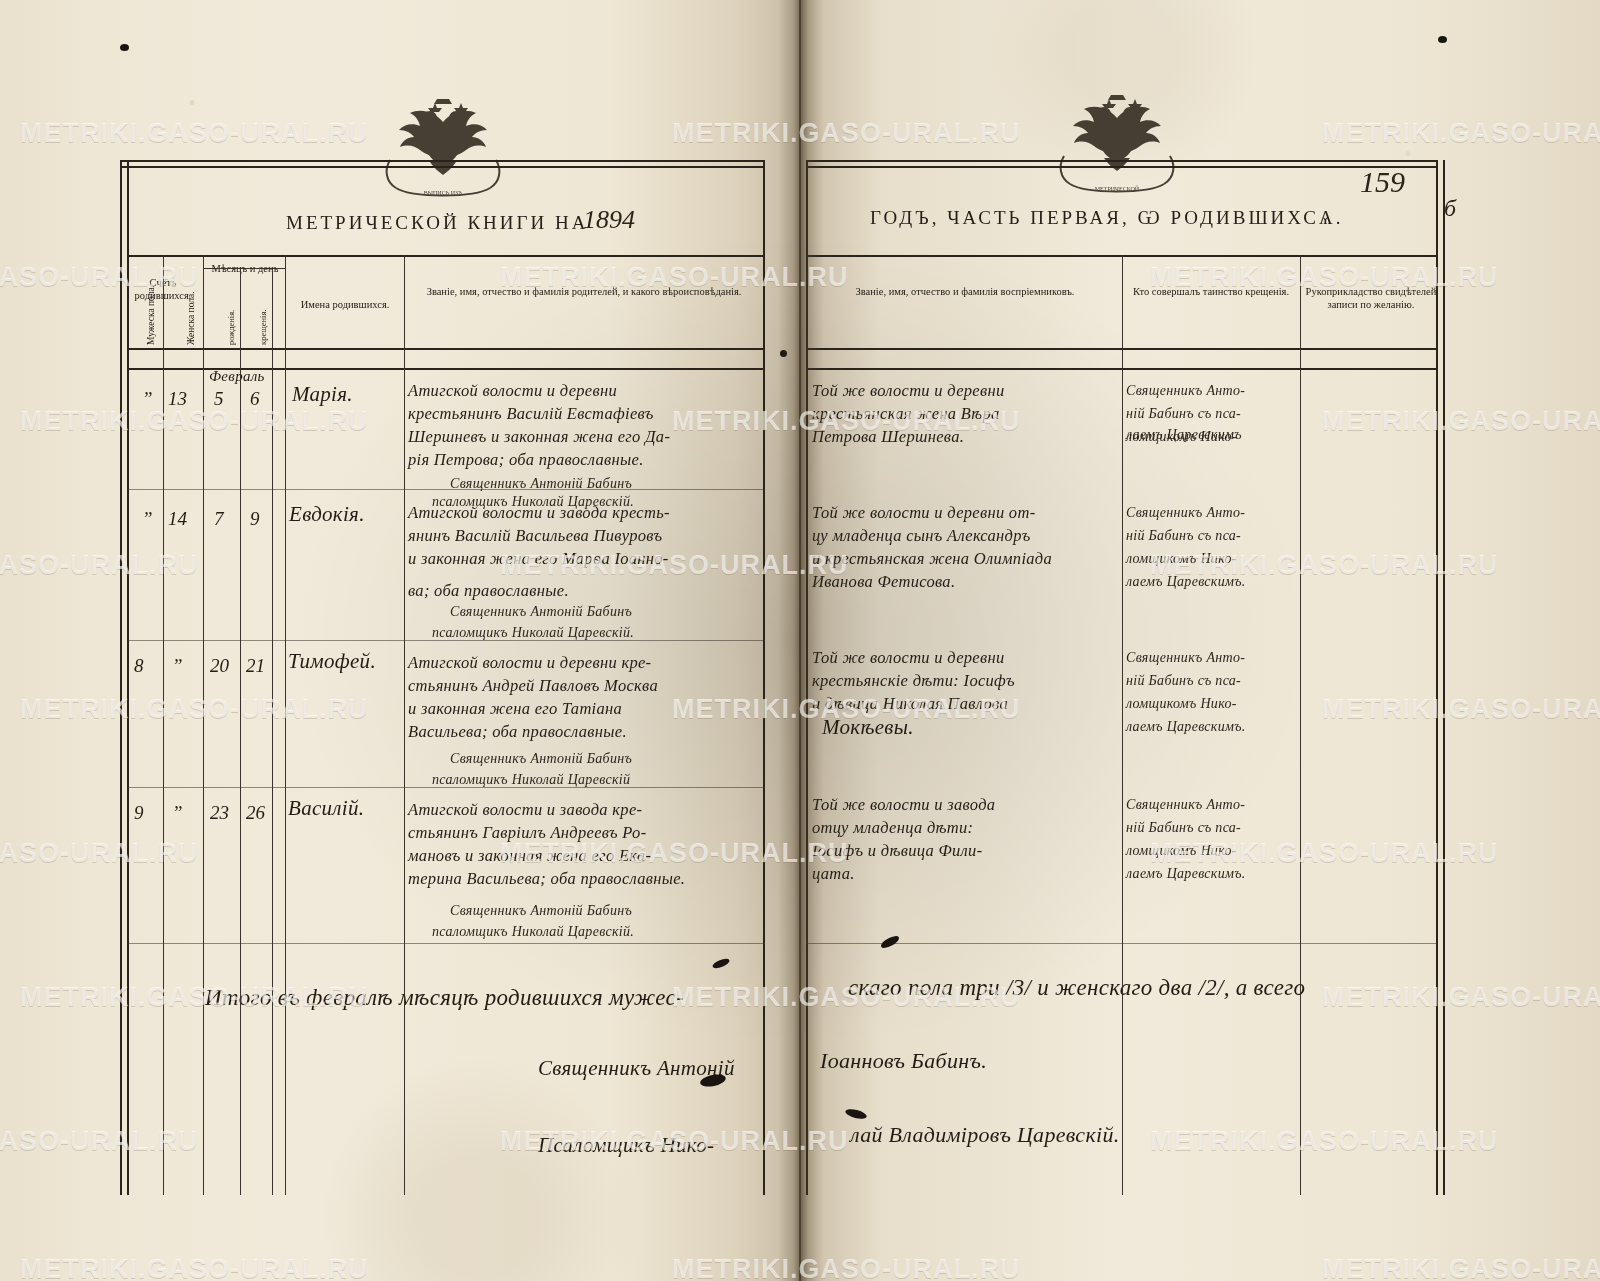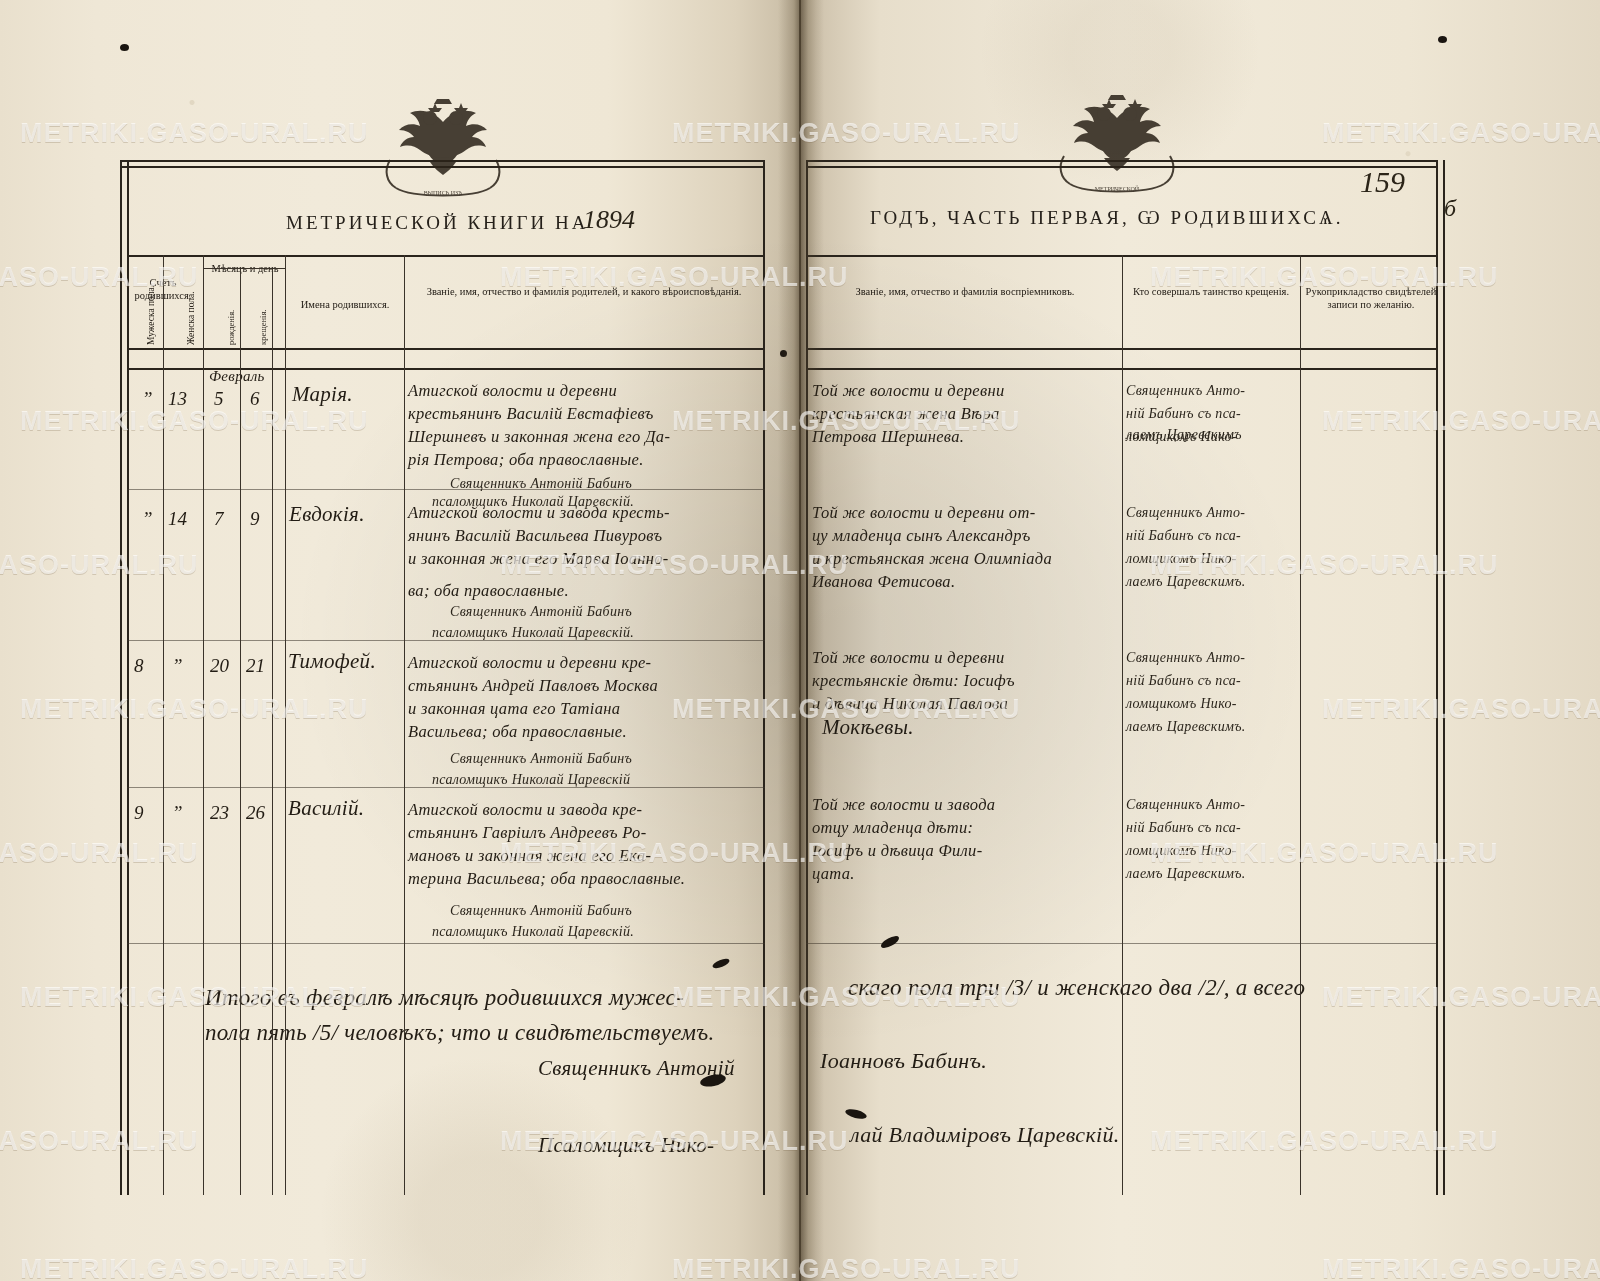--- a/index.html
+++ b/index.html
@@ -228,21 +228,21 @@
   <div class="hand sm" style="left:1126px;top:548px;">ломщикомъ Нико-</div>
   <div class="hand sm" style="left:1126px;top:571px;">лаемъ Царевскимъ.</div>
 
   <div class="num" style="left:134px;top:655px;">8</div>
   <div class="num" style="left:172px;top:655px;">”</div>
   <div class="num" style="left:210px;top:655px;">20</div>
   <div class="num" style="left:246px;top:655px;">21</div>
   <div class="hand lg" style="left:288px;top:648px;">Тимофей.</div>
   <div class="hand md" style="left:408px;top:650px;">Атигской волости и деревни кре-</div>
   <div class="hand md" style="left:408px;top:673px;">стьянинъ Андрей Павловъ Москва</div>
-  <div class="hand md" style="left:408px;top:696px;">и законная цата его Татіана</div>
+  <div class="hand md" style="left:408px;top:696px;">и законная жена его Татіана</div>
   <div class="hand md" style="left:408px;top:719px;">Васильева; оба православные.</div>
   <div class="hand sm" style="left:450px;top:748px;">Священникъ Антоній Бабинъ</div>
   <div class="hand sm" style="left:432px;top:769px;">псаломщикъ Николай Царевскій</div>
   <div class="hand md" style="left:812px;top:645px;">Той же волости и деревни</div>
   <div class="hand md" style="left:812px;top:668px;">крестьянскіе дѣти: Іосифъ</div>
   <div class="hand md" style="left:812px;top:691px;">и дѣвица Николая Павлова</div>
   <div class="hand lg" style="left:822px;top:714px;">Мокѣевы.</div>
   <div class="hand sm" style="left:1126px;top:647px;">Священникъ Анто-</div>
   <div class="hand sm" style="left:1126px;top:670px;">ній Бабинъ съ пса-</div>
   <div class="hand sm" style="left:1126px;top:693px;">ломщикомъ Нико-</div>
@@ -263,21 +263,20 @@
   <div class="hand md" style="left:812px;top:815px;">отцу младенца дѣти:</div>
   <div class="hand md" style="left:812px;top:838px;">Іосифъ и дѣвица Фили-</div>
   <div class="hand md" style="left:812px;top:861px;">цата.</div>
   <div class="hand sm" style="left:1126px;top:794px;">Священникъ Анто-</div>
   <div class="hand sm" style="left:1126px;top:817px;">ній Бабинъ съ пса-</div>
   <div class="hand sm" style="left:1126px;top:840px;">ломщикомъ Нико-</div>
   <div class="hand sm" style="left:1126px;top:863px;">лаемъ Царевскимъ.</div>
 
   <div class="hand" style="left:205px;top:985px;font-size:23px;">Итого въ февралѣ мѣсяцѣ родившихся мужес-</div>
   <div class="hand" style="left:848px;top:975px;font-size:23px;">скаго пола три /3/ и женскаго два /2/, а всего</div>
-  <div class="hand" style="left:205px;top:1020px;font-size:23px;">пола пять /5/ человѣкъ; что и свидѣтельствуемъ.</div>
 
   <div class="hand" style="left:538px;top:1055px;font-size:21px;">Священникъ Антоній</div>
   <div class="hand" style="left:820px;top:1048px;font-size:22px;">Іоанновъ Бабинъ.</div>
   <div class="hand" style="left:538px;top:1132px;font-size:21px;">Псаломщикъ Нико-</div>
   <div class="hand" style="left:850px;top:1122px;font-size:22px;">лай Владиміровъ Царевскій.</div>
 
   <div class="smudge" style="left:700px;top:1075px;width:26px;height:11px;transform:rotate(-12deg);"></div>
   <div class="smudge" style="left:845px;top:1110px;width:22px;height:8px;transform:rotate(14deg);"></div>
   <div class="smudge" style="left:712px;top:960px;width:18px;height:7px;transform:rotate(-22deg);"></div>
   <div class="smudge" style="left:880px;top:938px;width:20px;height:8px;transform:rotate(-28deg);"></div>

